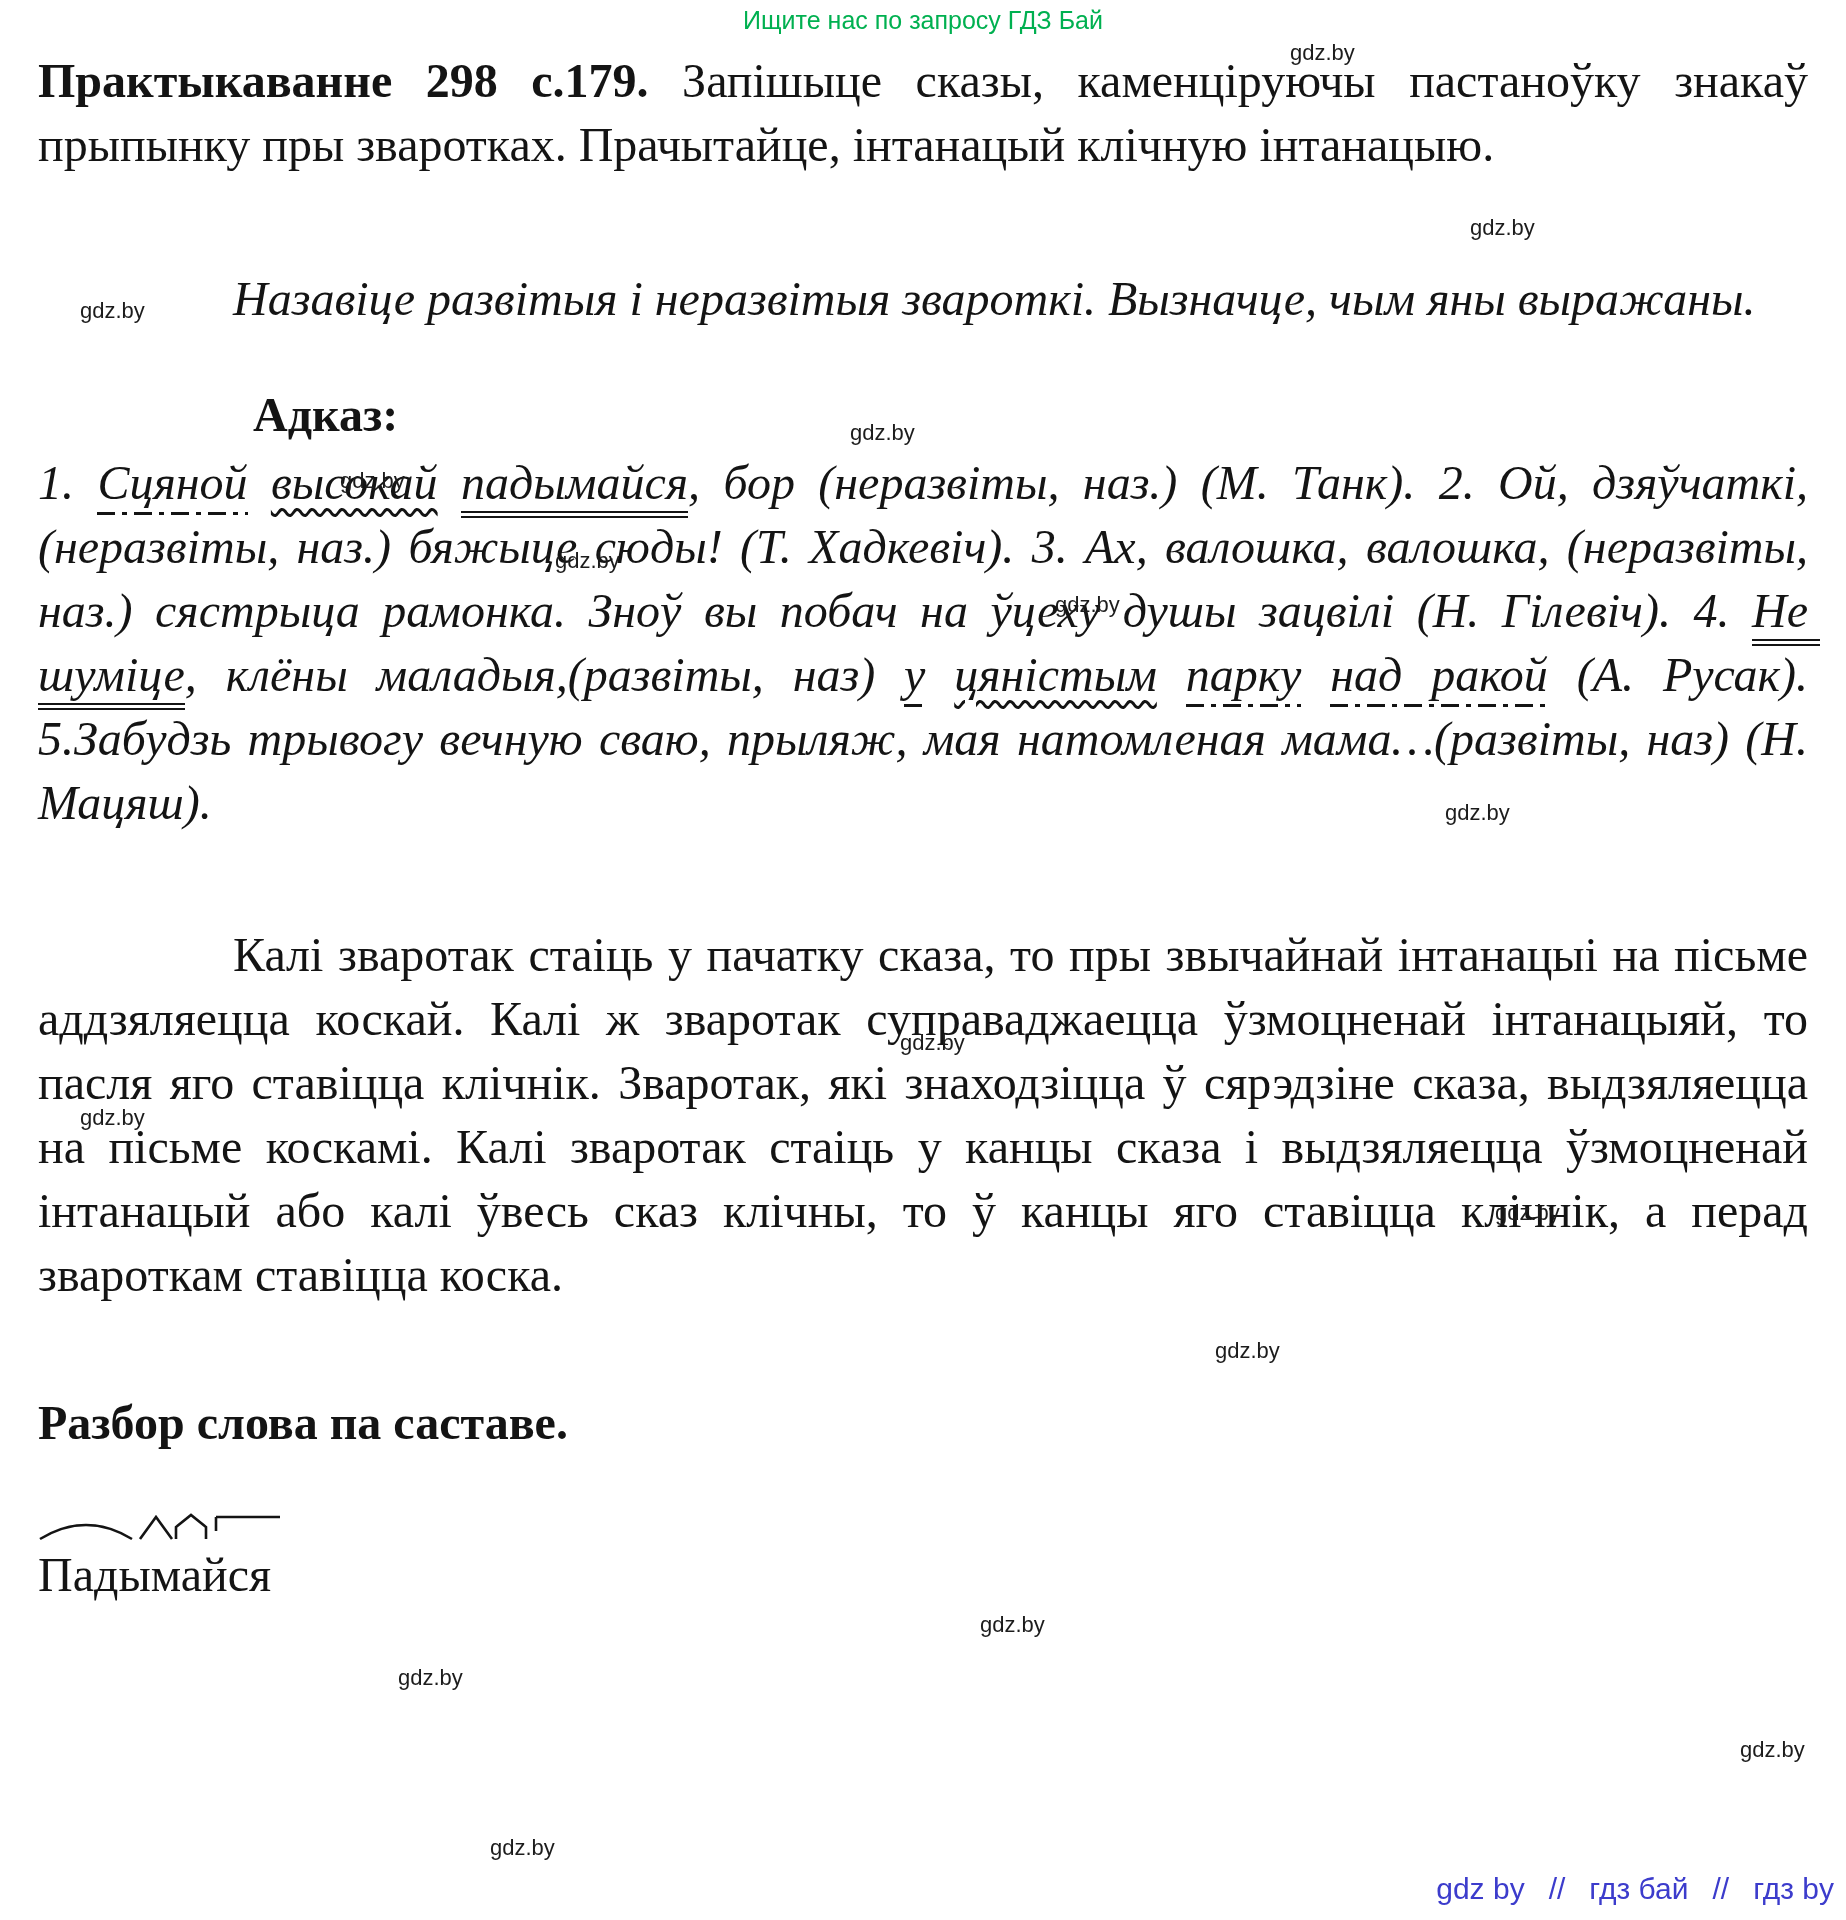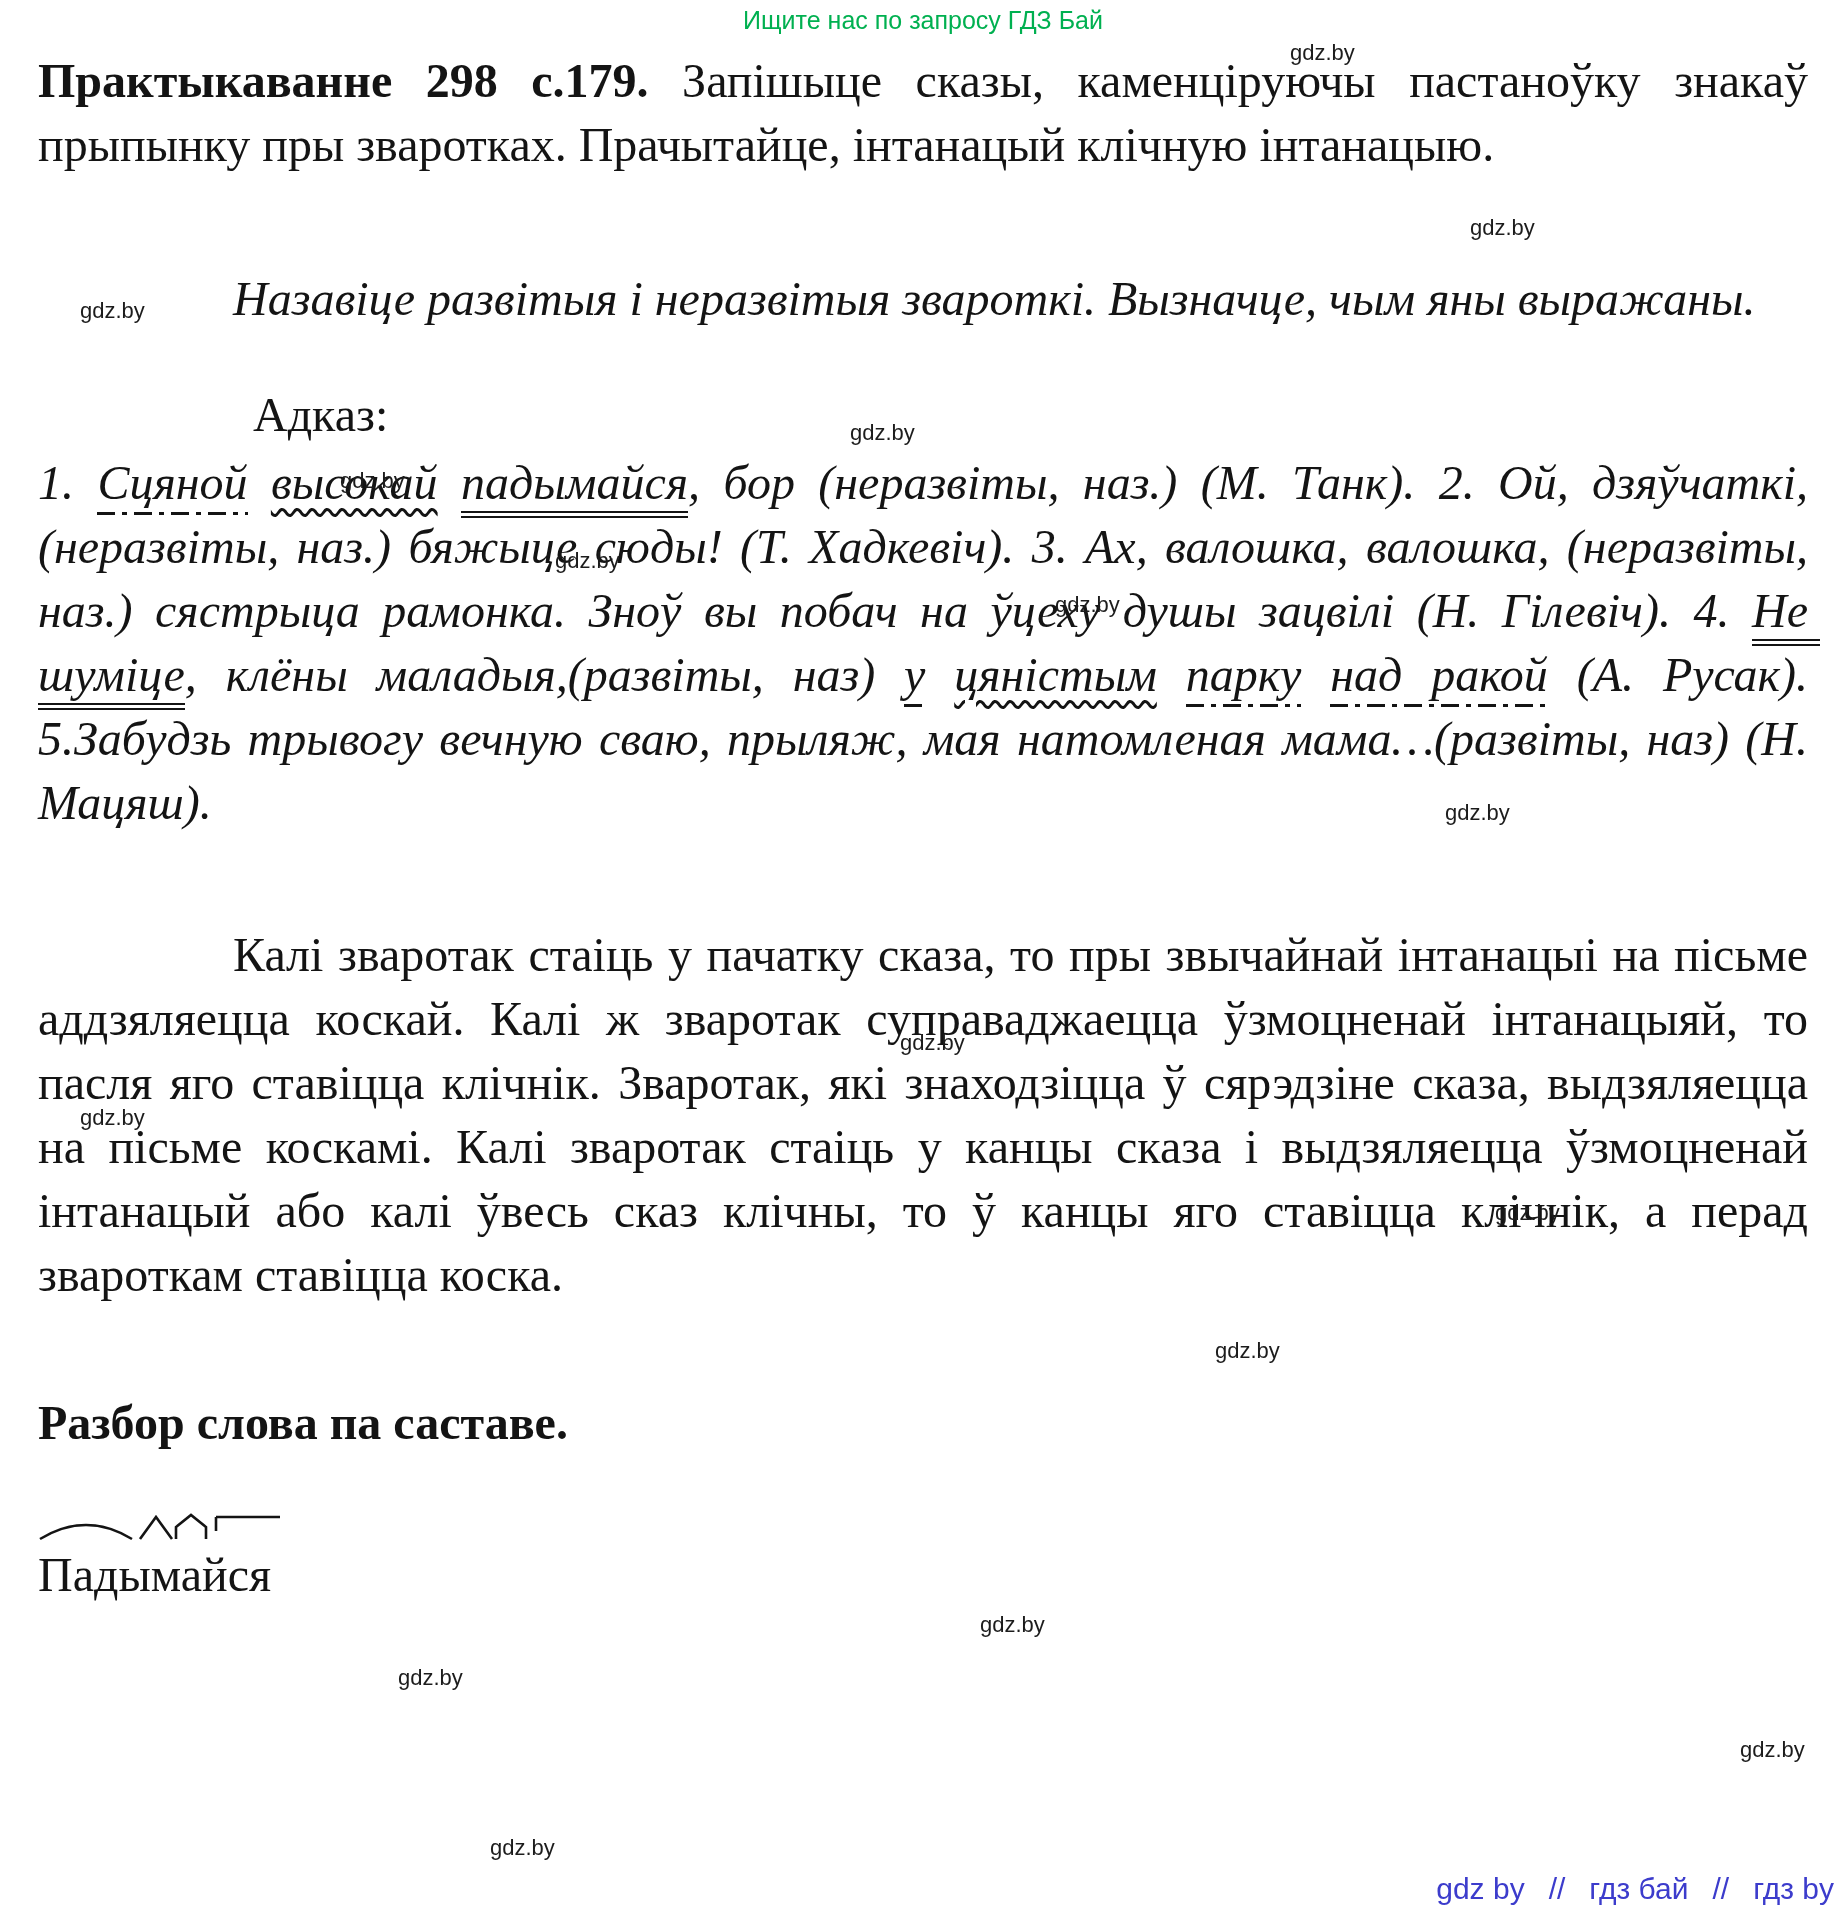--- a/index.html
+++ b/index.html
@@ -28,21 +28,21 @@
     line-height: 64px;
   }
   .para {
     margin: 0;
     text-align: justify;
   }
   .p-task { margin-top: 14px; }
   .p-task2 { margin-top: 90px; text-indent: 195px; font-style: italic; }
   .answer-label {
     margin: 52px 0 0 215px;
-    font-weight: normal;
+    font-weight: bold;
   }
   .p-answer { margin-top: 4px; font-style: italic; }
   .p-rule { margin-top: 88px; text-indent: 195px; }
   .heading {
     margin: 84px 0 0 0;
     font-weight: bold;
   }
   .morph {
     margin-top: 88px;
     position: relative;

